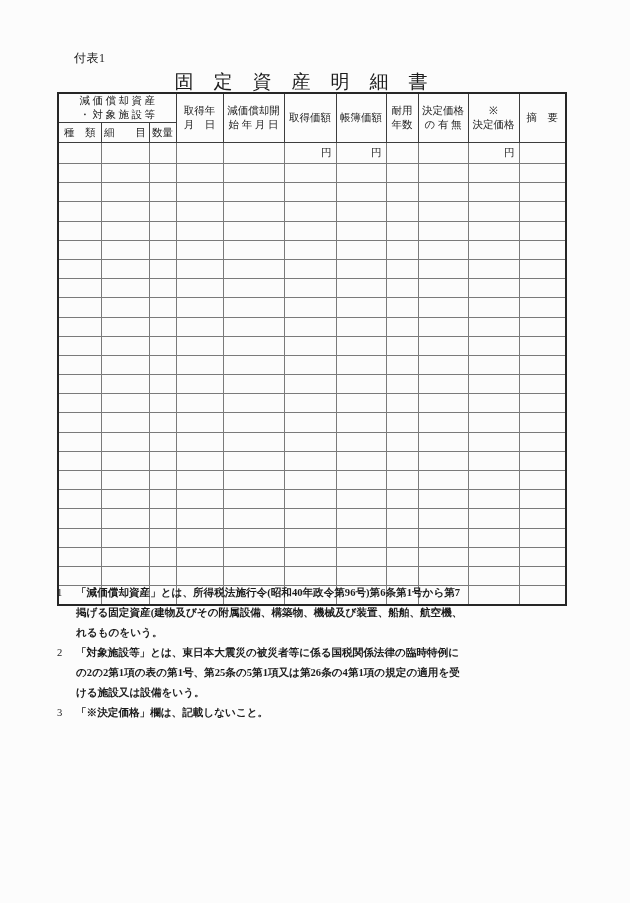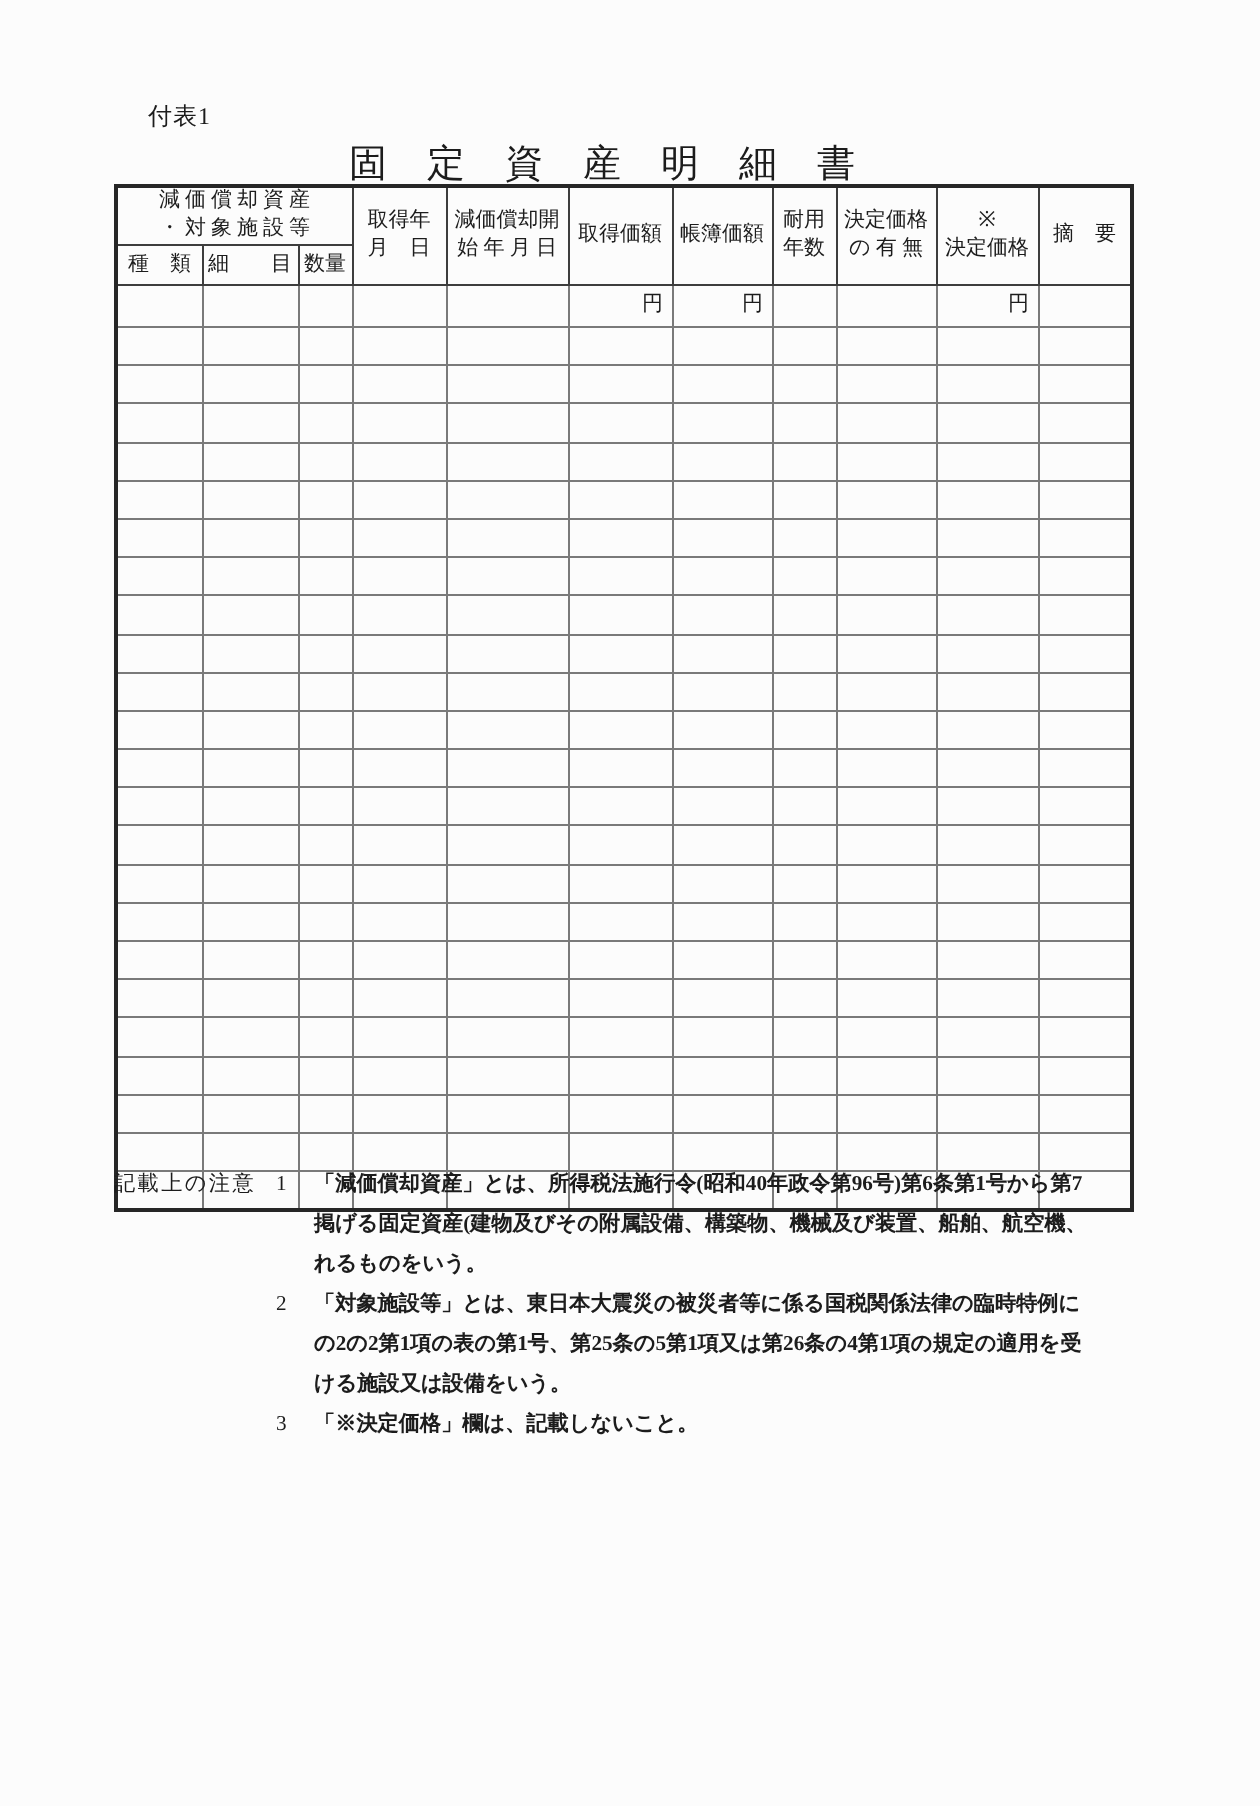--- a/index.html
+++ b/index.html
@@ -429,21 +429,20 @@
           <td class="blank"></td>
           <td class="blank"></td>
           <td class="blank"></td>
           <td class="blank"></td>
           <td class="blank"></td>
         </tr>
       </tbody>
   </table>
 
   <div class="notes">
-    <div class="notes-label">記載上の注意</div>
     <div class="notes-items">
       <div class="note-item">
         <div class="note-num">1</div>
         <div class="note-text">
             <div class="note-line">「減価償却資産」とは、所得税法施行令(昭和40年政令第96号)第6条第1号から第7</div>
             <div class="note-line">掲げる固定資産(建物及びその附属設備、構築物、機械及び装置、船舶、航空機、</div>
             <div class="note-line">れるものをいう。</div>
           </div>
       </div>
       <div class="note-item">

